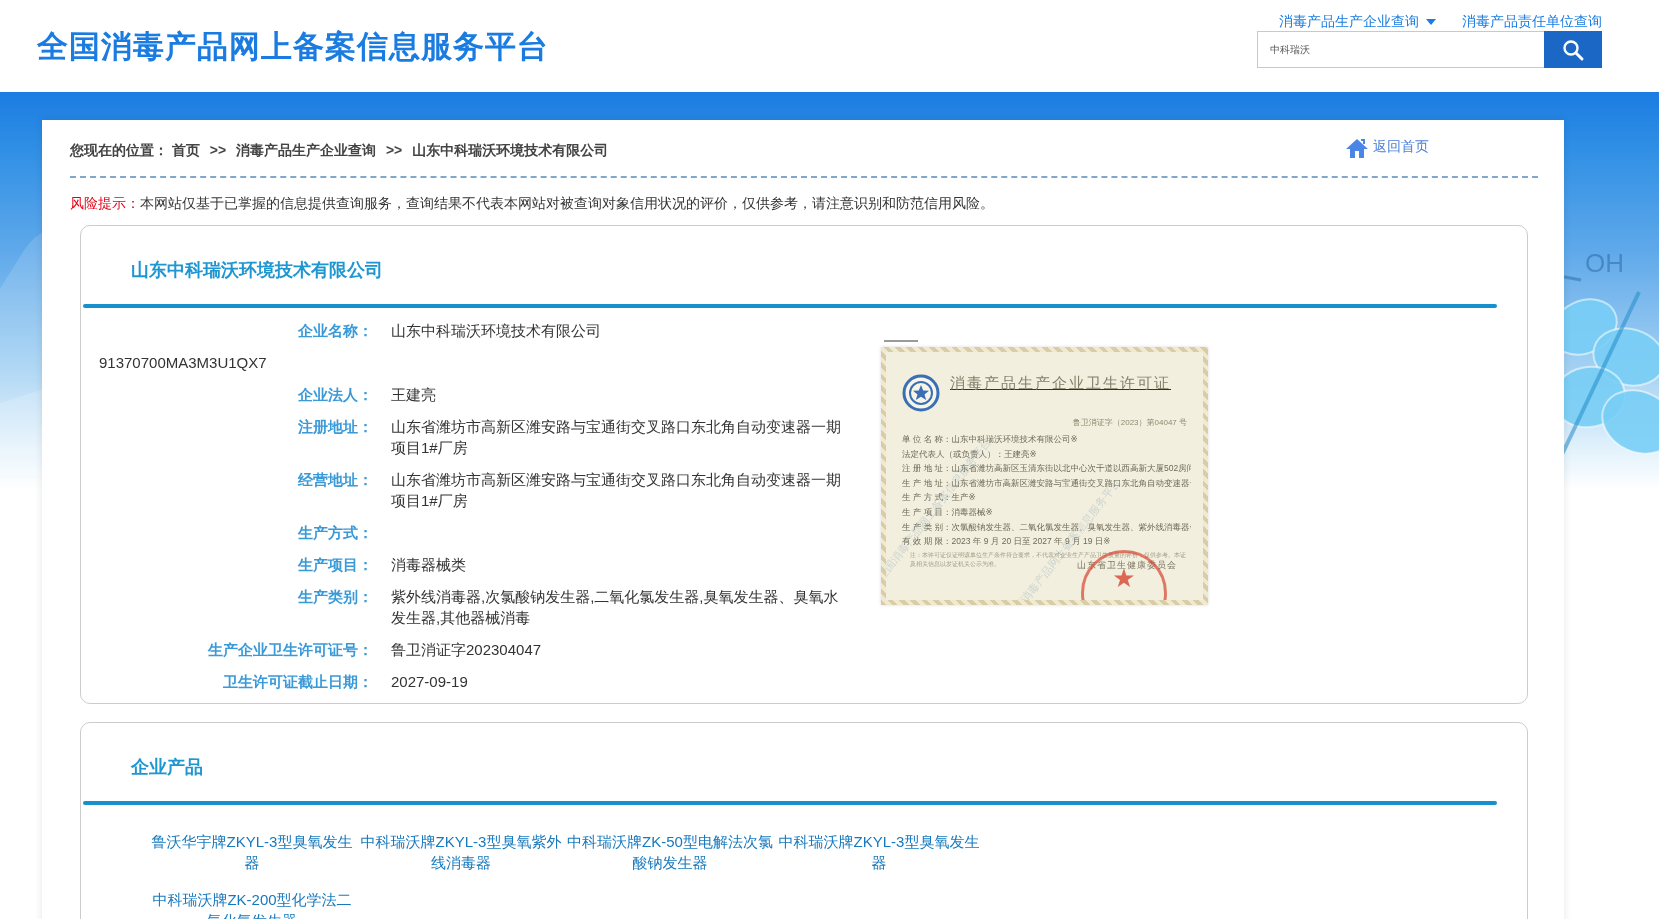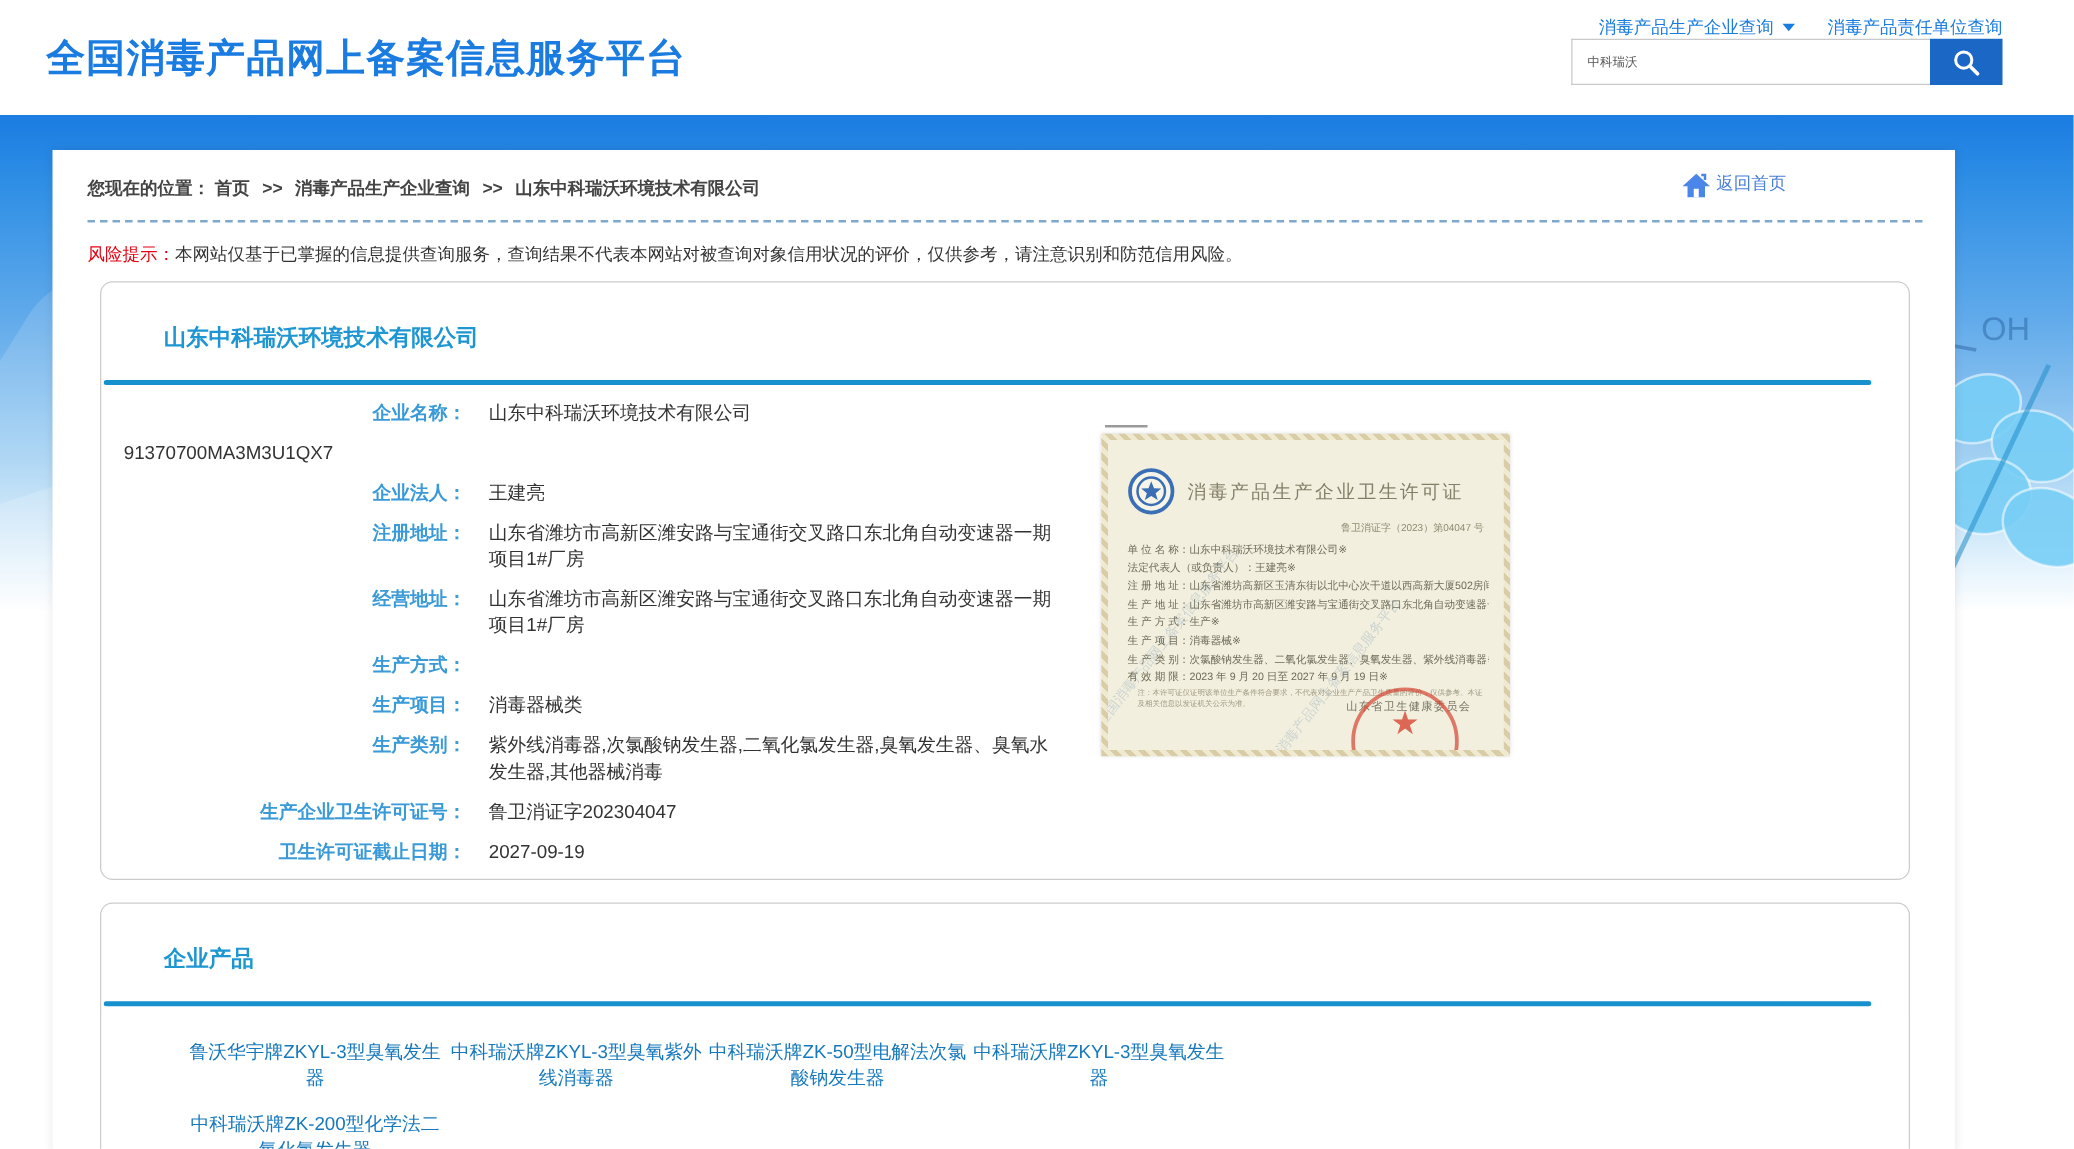--- a/index.html
+++ b/index.html
@@ -51,21 +51,21 @@
   .field-label { width:292px; text-align:right; color:#3a9ad8; font-weight:bold; flex-shrink:0; }
   .field-value { margin-left:18px; color:#333; max-width:462px; }
 
   
   .img-dash { position:absolute; left:803px; top:114px; width:34px; height:2px; background:#9a9a9a; }
   .certificate { position:absolute; left:800px; top:121px; width:327px; height:258px; overflow:hidden;
     border:5px solid transparent;
     background:linear-gradient(#f2efdf,#f2efdf) padding-box,
                repeating-linear-gradient(45deg,#d8cda6 0 4px,#efe9cf 4px 8px) border-box;
     box-shadow:0 0 3px rgba(0,0,0,0.15); }
-  .cert-header { display:flex; align-items:center; margin:22px 12px 0 16px; }
+  .cert-header { display:flex; margin:22px 12px 0 16px;text-decoration:underline; }
   .cert-title { margin-left:10px; font-size:15px; letter-spacing:2px; color:#847f68; white-space:nowrap; }
   .cert-number { text-align:right; margin:5px 16px 0 0; font-size:8px; color:#8f8a70; }
   .cert-lines { margin:4px 12px 0 16px; font-size:8.5px; color:#6e6a56; line-height:1.72; }
   .cert-line { white-space:nowrap; overflow:hidden; }
   .cert-footnote { margin:2px 14px 0 24px; font-size:6px; color:#a09a82; line-height:1.5; }
   .cert-issuer { position:absolute; right:26px; bottom:28px; font-size:9px; color:#7a7662; letter-spacing:1px; }
   .cert-seal { position:absolute; right:36px; bottom:-36px; width:86px; height:86px; border:3px solid rgba(214,69,50,0.7); border-radius:50%;
     display:flex; align-items:flex-start; justify-content:center; color:rgba(214,69,50,0.8); font-size:26px; }
   .cert-seal span { margin-top:10px; }
   .watermark { position:absolute; font-size:11px; color:rgba(110,145,170,0.28); white-space:nowrap; transform:rotate(-52deg); pointer-events:none; }

